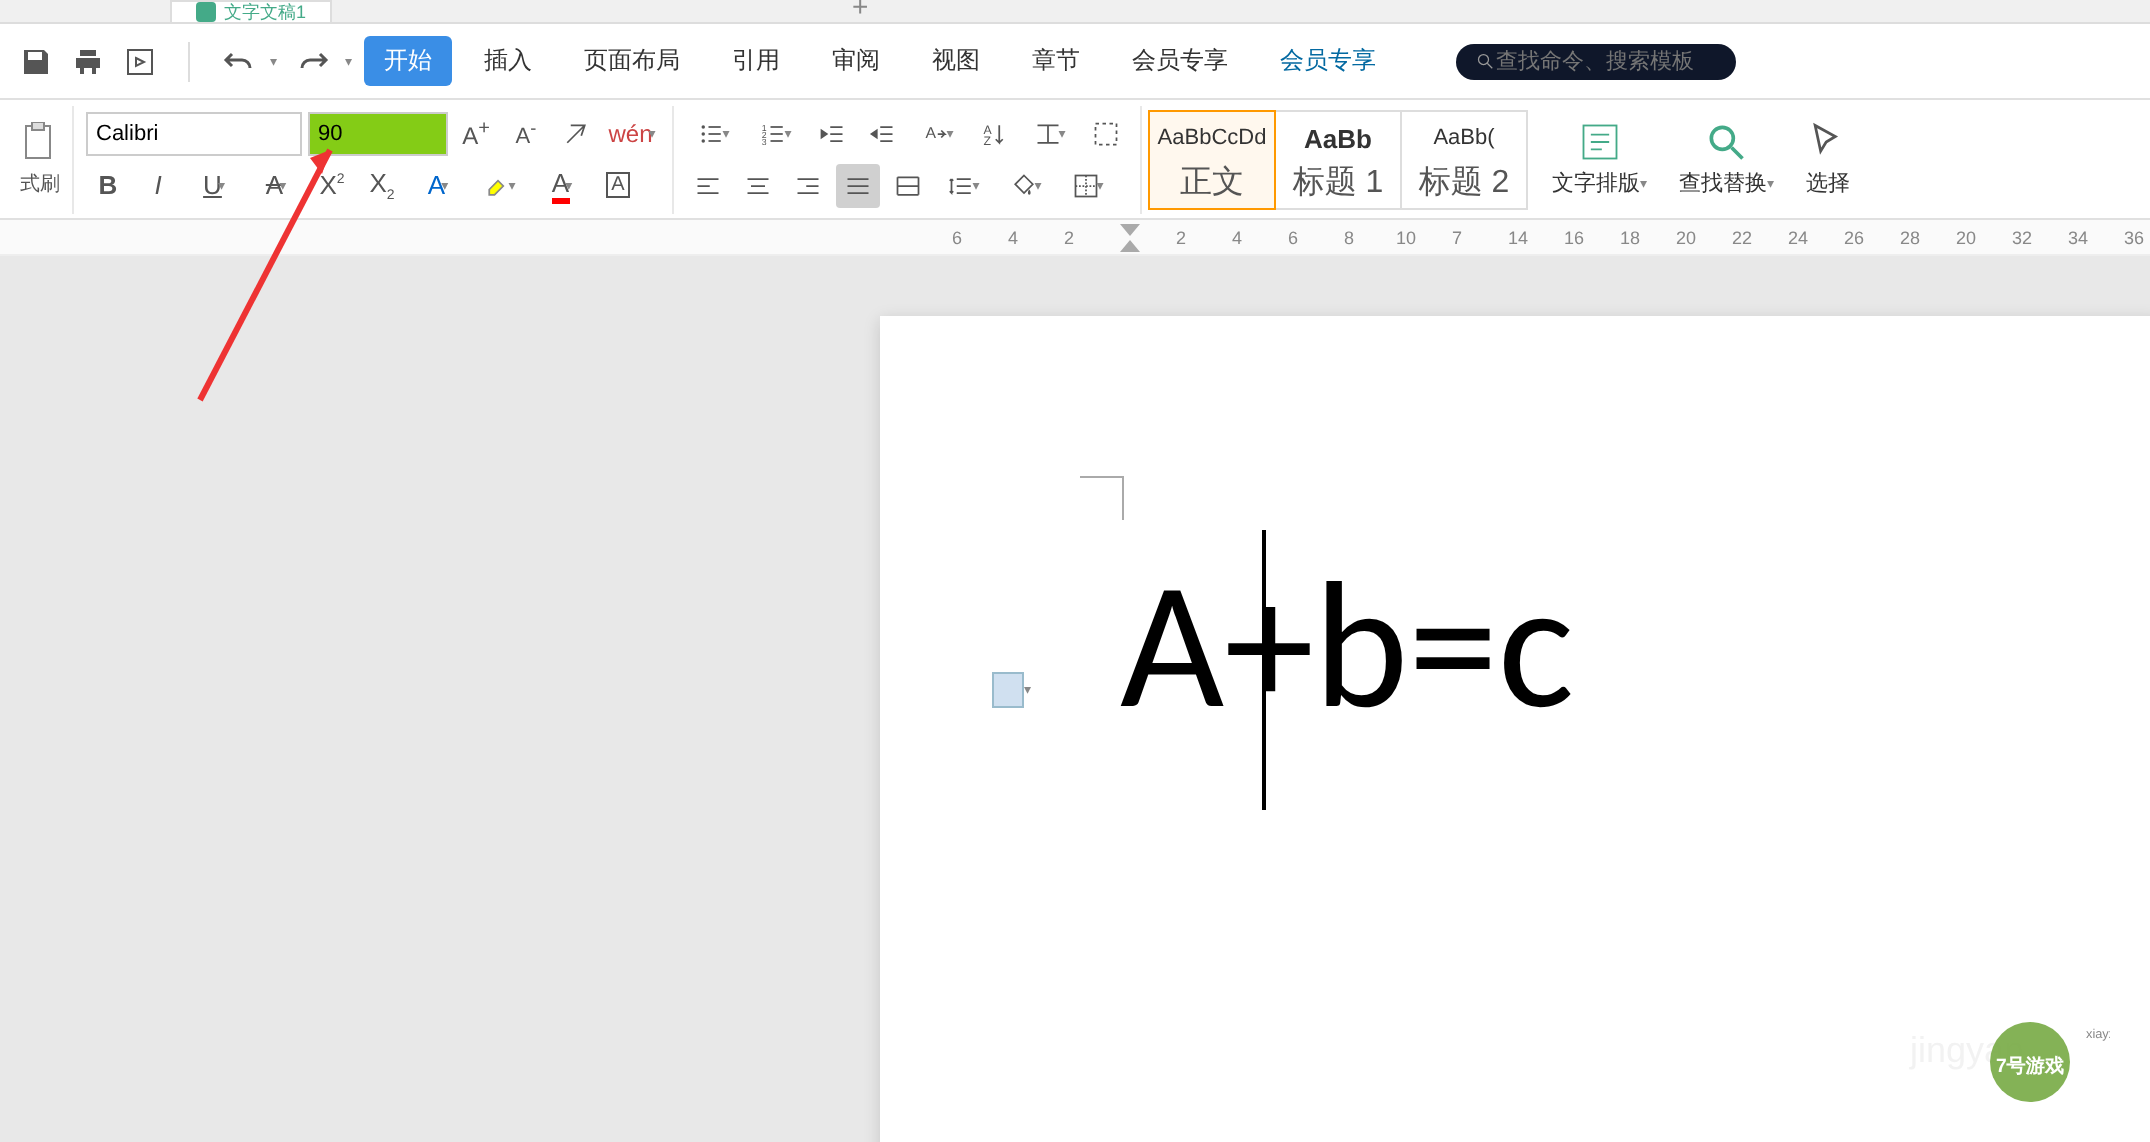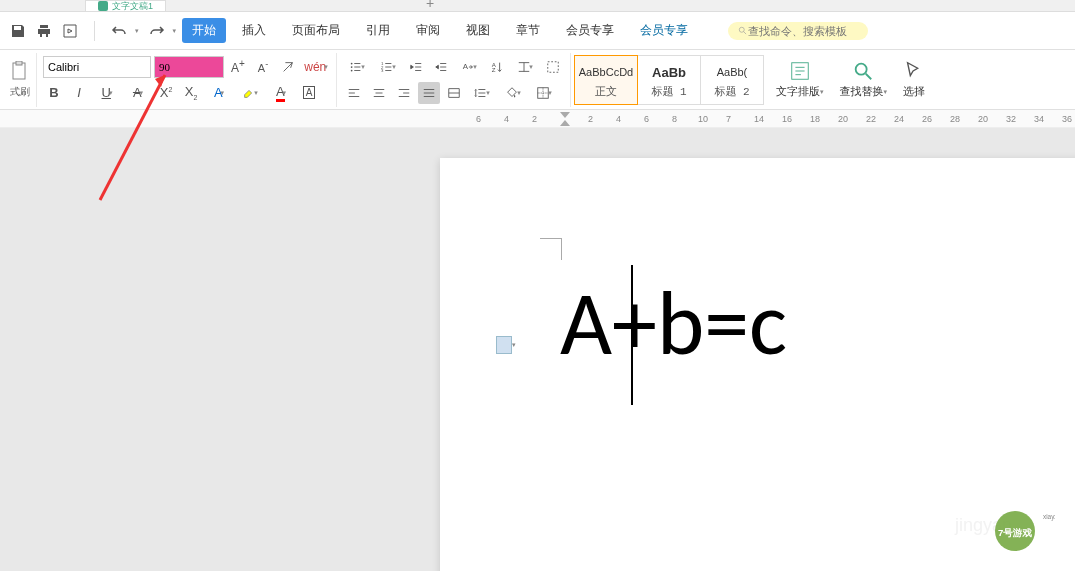--- a/index.html
+++ b/index.html
@@ -11,40 +11,40 @@
 .tab-plus { margin-left: 260px; font-size: 14px; color: #888; }
 
 .qat-row { height: 38px; background: #fff; border-bottom: 1px solid #e0e0e0; display: flex; align-items: center; padding: 0 4px; }
 .qat-icons { display: flex; gap: 10px; padding: 0 6px; align-items: center; }
 .qat-icon { width: 16px; height: 16px; color: #555; cursor: pointer; }
 .qat-sep { width: 1px; height: 20px; background: #ddd; margin: 0 6px; }
 .menu-tabs { display: flex; gap: 6px; }
 .menu-tab { padding: 4px 10px; font-size: 12px; color: #333; cursor: pointer; border-radius: 3px; }
 .menu-tab.active { background: #3a8ee6; color: #fff; }
 .menu-tab.member { color: #0369a1; }
-.search-box { margin-left: 30px; display: flex; align-items: flex-start; background: #fef9c3; border-radius: 12px; padding: 3px 10px; width: 140px; }
+.search-box { margin-left: 30px; display: flex; align-items: flex-start; background: #0f172a; border-radius: 12px; padding: 3px 10px; width: 140px; }
 .search-box input { border: none; background: transparent; font-size: 11px; outline: none; width: 110px; color: #888; }
 
 .ribbon { height: 60px; background: #fff; border-bottom: 1px solid #e0e0e0; display: flex; align-items: center; padding: 0 4px; }
 .ribbon-group { display: flex; flex-direction: column; gap: 4px; padding: 0 6px; border-right: 1px solid #e8e8e8; height: 54px; justify-content: center; }
 .ribbon-row { display: flex; gap: 3px; align-items: center; }
 .font-select { width: 108px; height: 22px; border: 1px solid #ccc; font-size: 11px; padding: 0 4px; background: #fff; }
-.size-select { width: 70px; height: 22px; border: 1px solid #ccc; font-size: 11px; padding: 0 4px; background: #ec4899; font-family: Liberation Serif, serif; }
+.size-select { width: 70px; height: 22px; border: 1px solid #ccc; font-size: 11px; padding: 0 4px; background: #84cc16; }
 .rb-btn { width: 22px; height: 22px; display: flex; align-items: center; justify-content: center; color: #555; cursor: pointer; border-radius: 2px; font-size: 13px; }
 .rb-btn.wide { width: 28px; }
 .rb-btn.active { background: #d0d0d0; }
 .rb-btn svg { width: 14px; height: 14px; }
 .dd-arrow { font-size: 7px; color: #888; margin-left: -2px; }
 
 .style-gallery { display: flex; padding: 0 4px; gap: 0; }
 .style-item { width: 64px; height: 50px; border: 1px solid #ddd; display: flex; flex-direction: column; align-items: center; justify-content: center; cursor: pointer; background: #fff; margin-left: -1px; }
 .style-item.active { border: 1px solid #f90; background: #fff8ee; z-index: 1; }
 .style-preview { font-size: 11px; color: #333; height: 24px; display: flex; align-items: center; }
 .style-preview.bold { font-weight: bold; font-size: 13px; }
-.style-label { font-size: 11px; color: #555; font-family: Liberation Mono, monospace; }
+.style-label { font-size: 16px; color: #555; }
 
 .big-btn { display: flex; flex-direction: column; align-items: center; justify-content: center; padding: 0 8px; height: 50px; cursor: pointer; gap: 2px; }
 .big-btn-icon { width: 22px; height: 22px; color: #4a8; }
 .big-btn-label { font-size: 11px; color: #333; display: flex; align-items: center; gap: 2px; }
 
 .ruler { height: 18px; background: #fafafa; display: flex; align-items: center; font-size: 9px; color: #888; position: relative; padding-left: 460px; border-bottom: 1px solid #eee; }
 .ruler-tick { position: absolute; }
 .ruler-marker { position: absolute; left: 560px; top: 2px; }
 
 .workspace { position: absolute; top: 128px; left: 0; right: 0; bottom: 0; background: #e8e8e8; }

